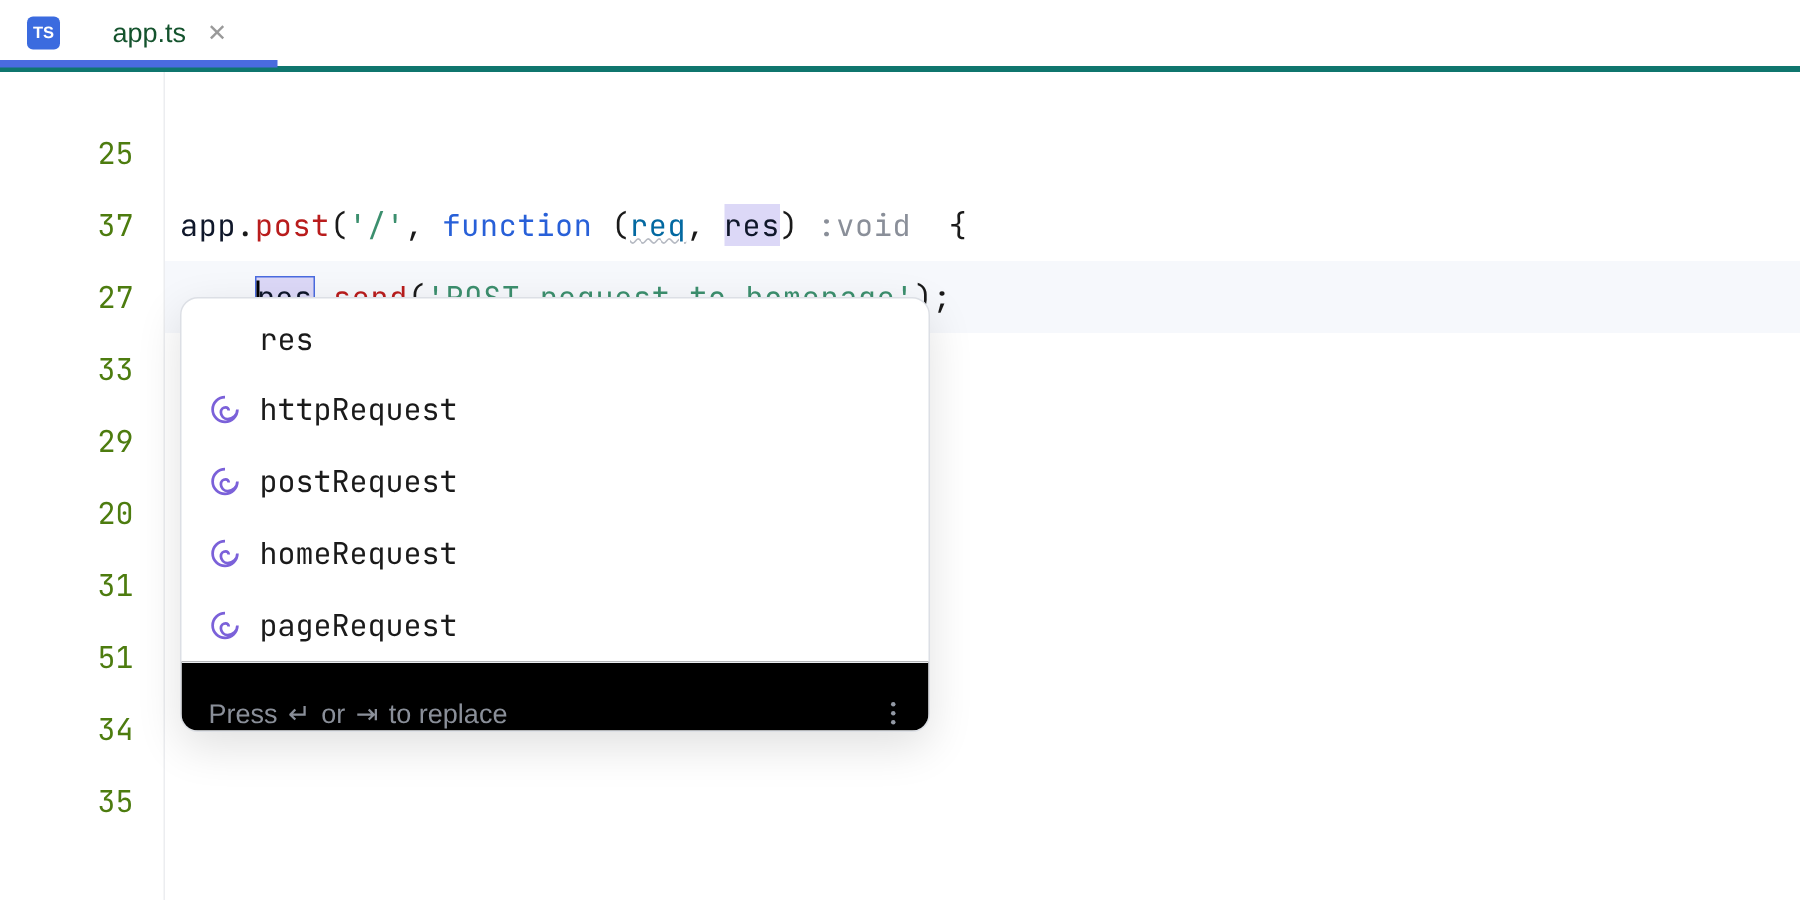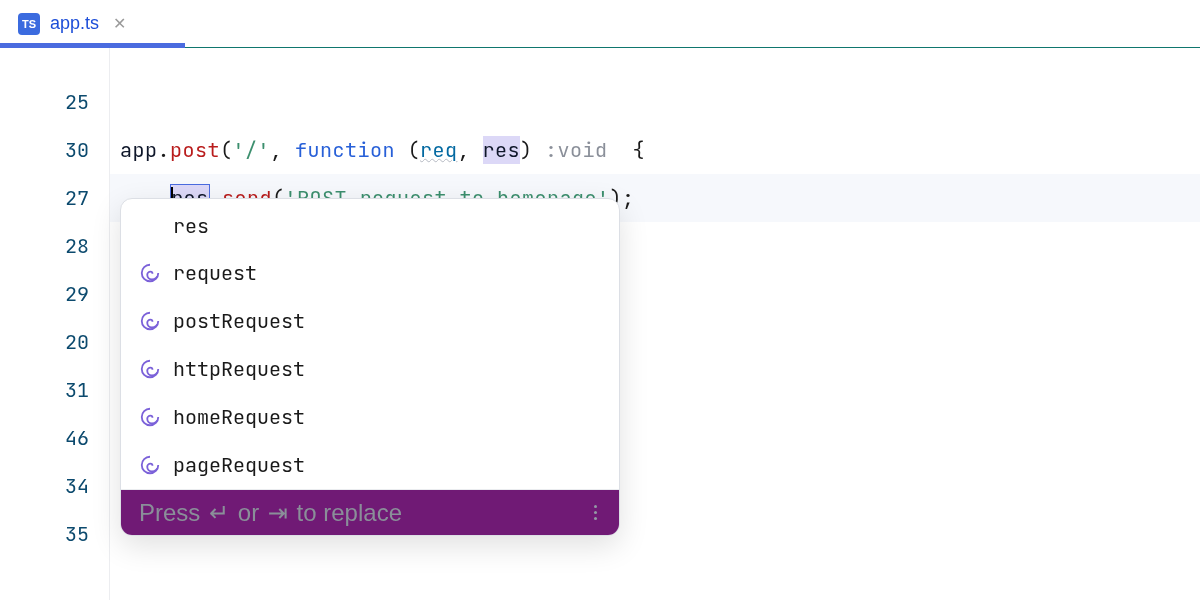--- a/index.html
+++ b/index.html
@@ -12,21 +12,21 @@
       background: #ffffff;
       font-size: 18px;
       overflow: hidden;
       width: 1200px;
       height: 600px;
     }
     .tab-bar {
       display: flex;
       align-items: center;
       height: 48px;
-      border-bottom: 1px solid #0f766e;
+      border-bottom: 4px solid #0f766e;
       padding: 0;
       position: relative;
     }
     .tab {
       display: flex;
       align-items: center;
       padding: 0 18px;
       height: 100%;
       gap: 10px;
       position: relative;
@@ -40,21 +40,22 @@
       align-items: center;
       justify-content: center;
       color: #fff;
       font-size: 11px;
       font-weight: 700;
       font-family: -apple-system, sans-serif;
     }
     .tab-name {
       font-family: -apple-system, BlinkMacSystemFont, sans-serif;
       font-size: 18px;
-      color: #1d4ed8;
+      color: #14532d;
+      margin-left: 25px;
     }
     .tab-close {
       color: #9a9a9a;
       font-size: 16px;
       margin-left: 4px;
       cursor: pointer;
       font-family: -apple-system, sans-serif;
     }
     .tab-indicator {
       position: absolute;
@@ -70,21 +71,21 @@
     }
     .gutter {
       width: 110px;
       padding-top: 30px;
       padding-right: 20px;
       text-align: right;
       flex-shrink: 0;
       border-right: 1px solid #ecedf0;
     }
     .line-number {
-      color: #0c4a6e;
+      color: #4d7c0f;
       height: 48px;
       line-height: 48px;
       font-size: 20px;
     }
     .code-content {
       flex: 1;
       padding-top: 30px;
       position: relative;
     }
     .code-line {
@@ -168,28 +169,28 @@
     }
     .popup-icon-spacer {
       width: 22px;
       flex-shrink: 0;
     }
     .popup-label {
       color: #1a1a1a;
     }
     .popup-footer {
       display: flex;
-      align-items: center;
+      align-items: flex-end;
       justify-content: space-between;
       height: 46px;
       padding: 0 18px;
-      background: #701a75;
+      background: #000000;
       border-top: 1px solid #eaecef;
       font-family: -apple-system, BlinkMacSystemFont, sans-serif;
-      font-size: 24px;
+      font-size: 18px;
       color: #8a8f99;
     }
     .popup-footer-hint span.key {
       display: inline-block;
       margin: 0 2px;
     }
     .popup-menu-dots {
       display: flex;
       flex-direction: column;
       gap: 3px;
@@ -211,27 +212,27 @@
     <div class="tab-icon">TS</div>
     <span class="tab-name">app.ts</span>
     <span class="tab-close">✕</span>
   </div>
   <div class="tab-indicator"></div>
 </div>
 
 <div class="editor-area">
   <div class="gutter" id="gutter">
       <div class="line-number">25</div>
-      <div class="line-number">30</div>
+      <div class="line-number">37</div>
       <div class="line-number">27</div>
-      <div class="line-number">28</div>
+      <div class="line-number">33</div>
       <div class="line-number">29</div>
       <div class="line-number">20</div>
       <div class="line-number">31</div>
-      <div class="line-number">46</div>
+      <div class="line-number">51</div>
       <div class="line-number">34</div>
       <div class="line-number">35</div>
     </div>
   <div class="code-content">
     <div class="code-line"></div>
     <div class="code-line"><span class="tok-ident">app</span><span class="tok-punct">.</span><span class="tok-method">post</span><span class="tok-punct">(</span><span class="tok-string">'/'</span><span class="tok-punct">, </span><span class="tok-keyword">function</span><span> </span><span class="tok-punct">(</span><span class="tok-param-wavy">req</span><span class="tok-punct">, </span><span class="res-highlighted tok-ident">res</span><span class="tok-punct">)</span><span> </span><span class="tok-type-anno">:</span><span class="tok-type-anno">void </span><span> </span><span class="tok-punct">{</span></div>
     <div class="code-line line-highlight"><span>    </span><span class="res-selected tok-ident"><span class="cursor-caret"></span><span>res</span></span><span class="tok-punct">.</span><span class="tok-method">send</span><span class="tok-punct">(</span><span class="tok-string">'POST request to homepage'</span><span class="tok-punct">);</span></div>
     <div class="code-line"></div>
     <div class="code-line"></div>
     <div class="code-line"></div>
@@ -248,37 +249,29 @@
         <div class="popup-item">
           <span class="popup-icon-spacer"></span>
           <span class="popup-label">res</span>
         </div>
         <div class="popup-item">
           <span class="popup-icon">
             <svg viewBox="0 0 24 24" fill="none" stroke="currentColor" stroke-width="2">
               <path d="M12 3a9 9 0 1 0 9 9 7 7 0 0 1-7 7 5 5 0 0 1-5-5 3.5 3.5 0 0 1 3.5-3.5 2.2 2.2 0 0 1 2.2 2.2"></path>
             </svg>
           </span>
-          <span class="popup-label">request</span>
+          <span class="popup-label">httpRequest</span>
         </div>
         <div class="popup-item">
           <span class="popup-icon">
             <svg viewBox="0 0 24 24" fill="none" stroke="currentColor" stroke-width="2">
               <path d="M12 3a9 9 0 1 0 9 9 7 7 0 0 1-7 7 5 5 0 0 1-5-5 3.5 3.5 0 0 1 3.5-3.5 2.2 2.2 0 0 1 2.2 2.2"></path>
             </svg>
           </span>
           <span class="popup-label">postRequest</span>
-        </div>
-        <div class="popup-item">
-          <span class="popup-icon">
-            <svg viewBox="0 0 24 24" fill="none" stroke="currentColor" stroke-width="2">
-              <path d="M12 3a9 9 0 1 0 9 9 7 7 0 0 1-7 7 5 5 0 0 1-5-5 3.5 3.5 0 0 1 3.5-3.5 2.2 2.2 0 0 1 2.2 2.2"></path>
-            </svg>
-          </span>
-          <span class="popup-label">httpRequest</span>
         </div>
         <div class="popup-item">
           <span class="popup-icon">
             <svg viewBox="0 0 24 24" fill="none" stroke="currentColor" stroke-width="2">
               <path d="M12 3a9 9 0 1 0 9 9 7 7 0 0 1-7 7 5 5 0 0 1-5-5 3.5 3.5 0 0 1 3.5-3.5 2.2 2.2 0 0 1 2.2 2.2"></path>
             </svg>
           </span>
           <span class="popup-label">homeRequest</span>
         </div>
         <div class="popup-item">

